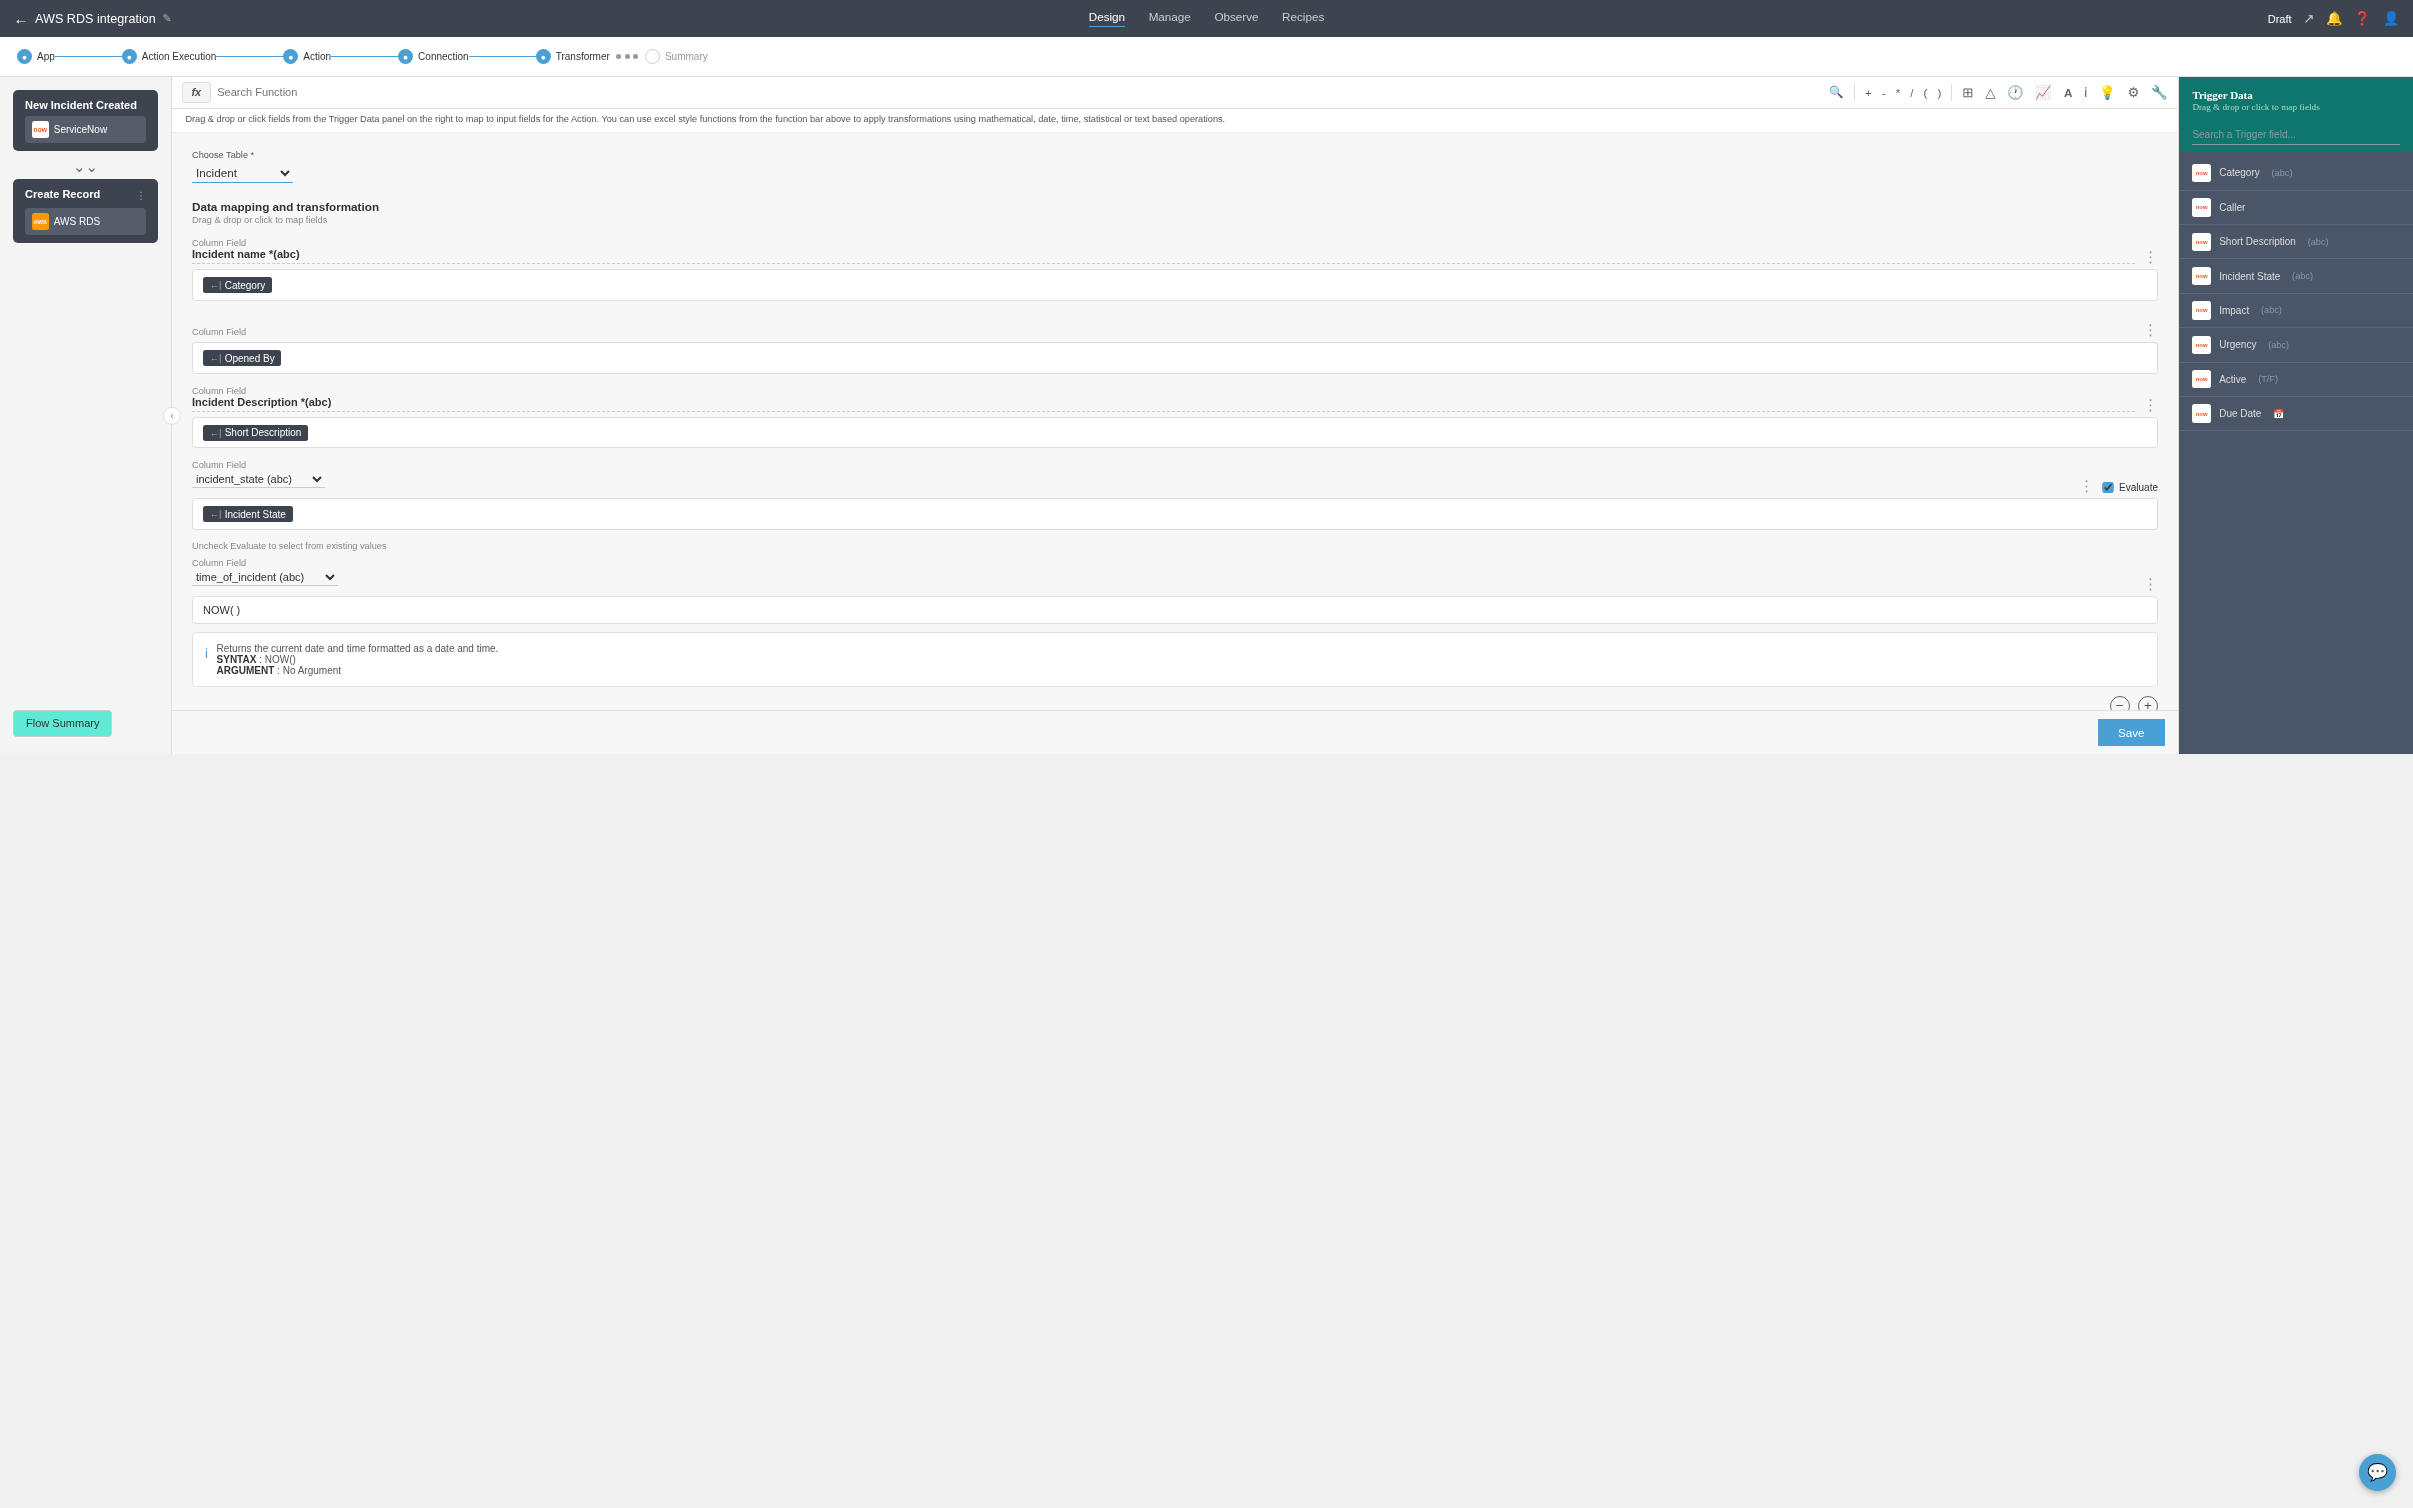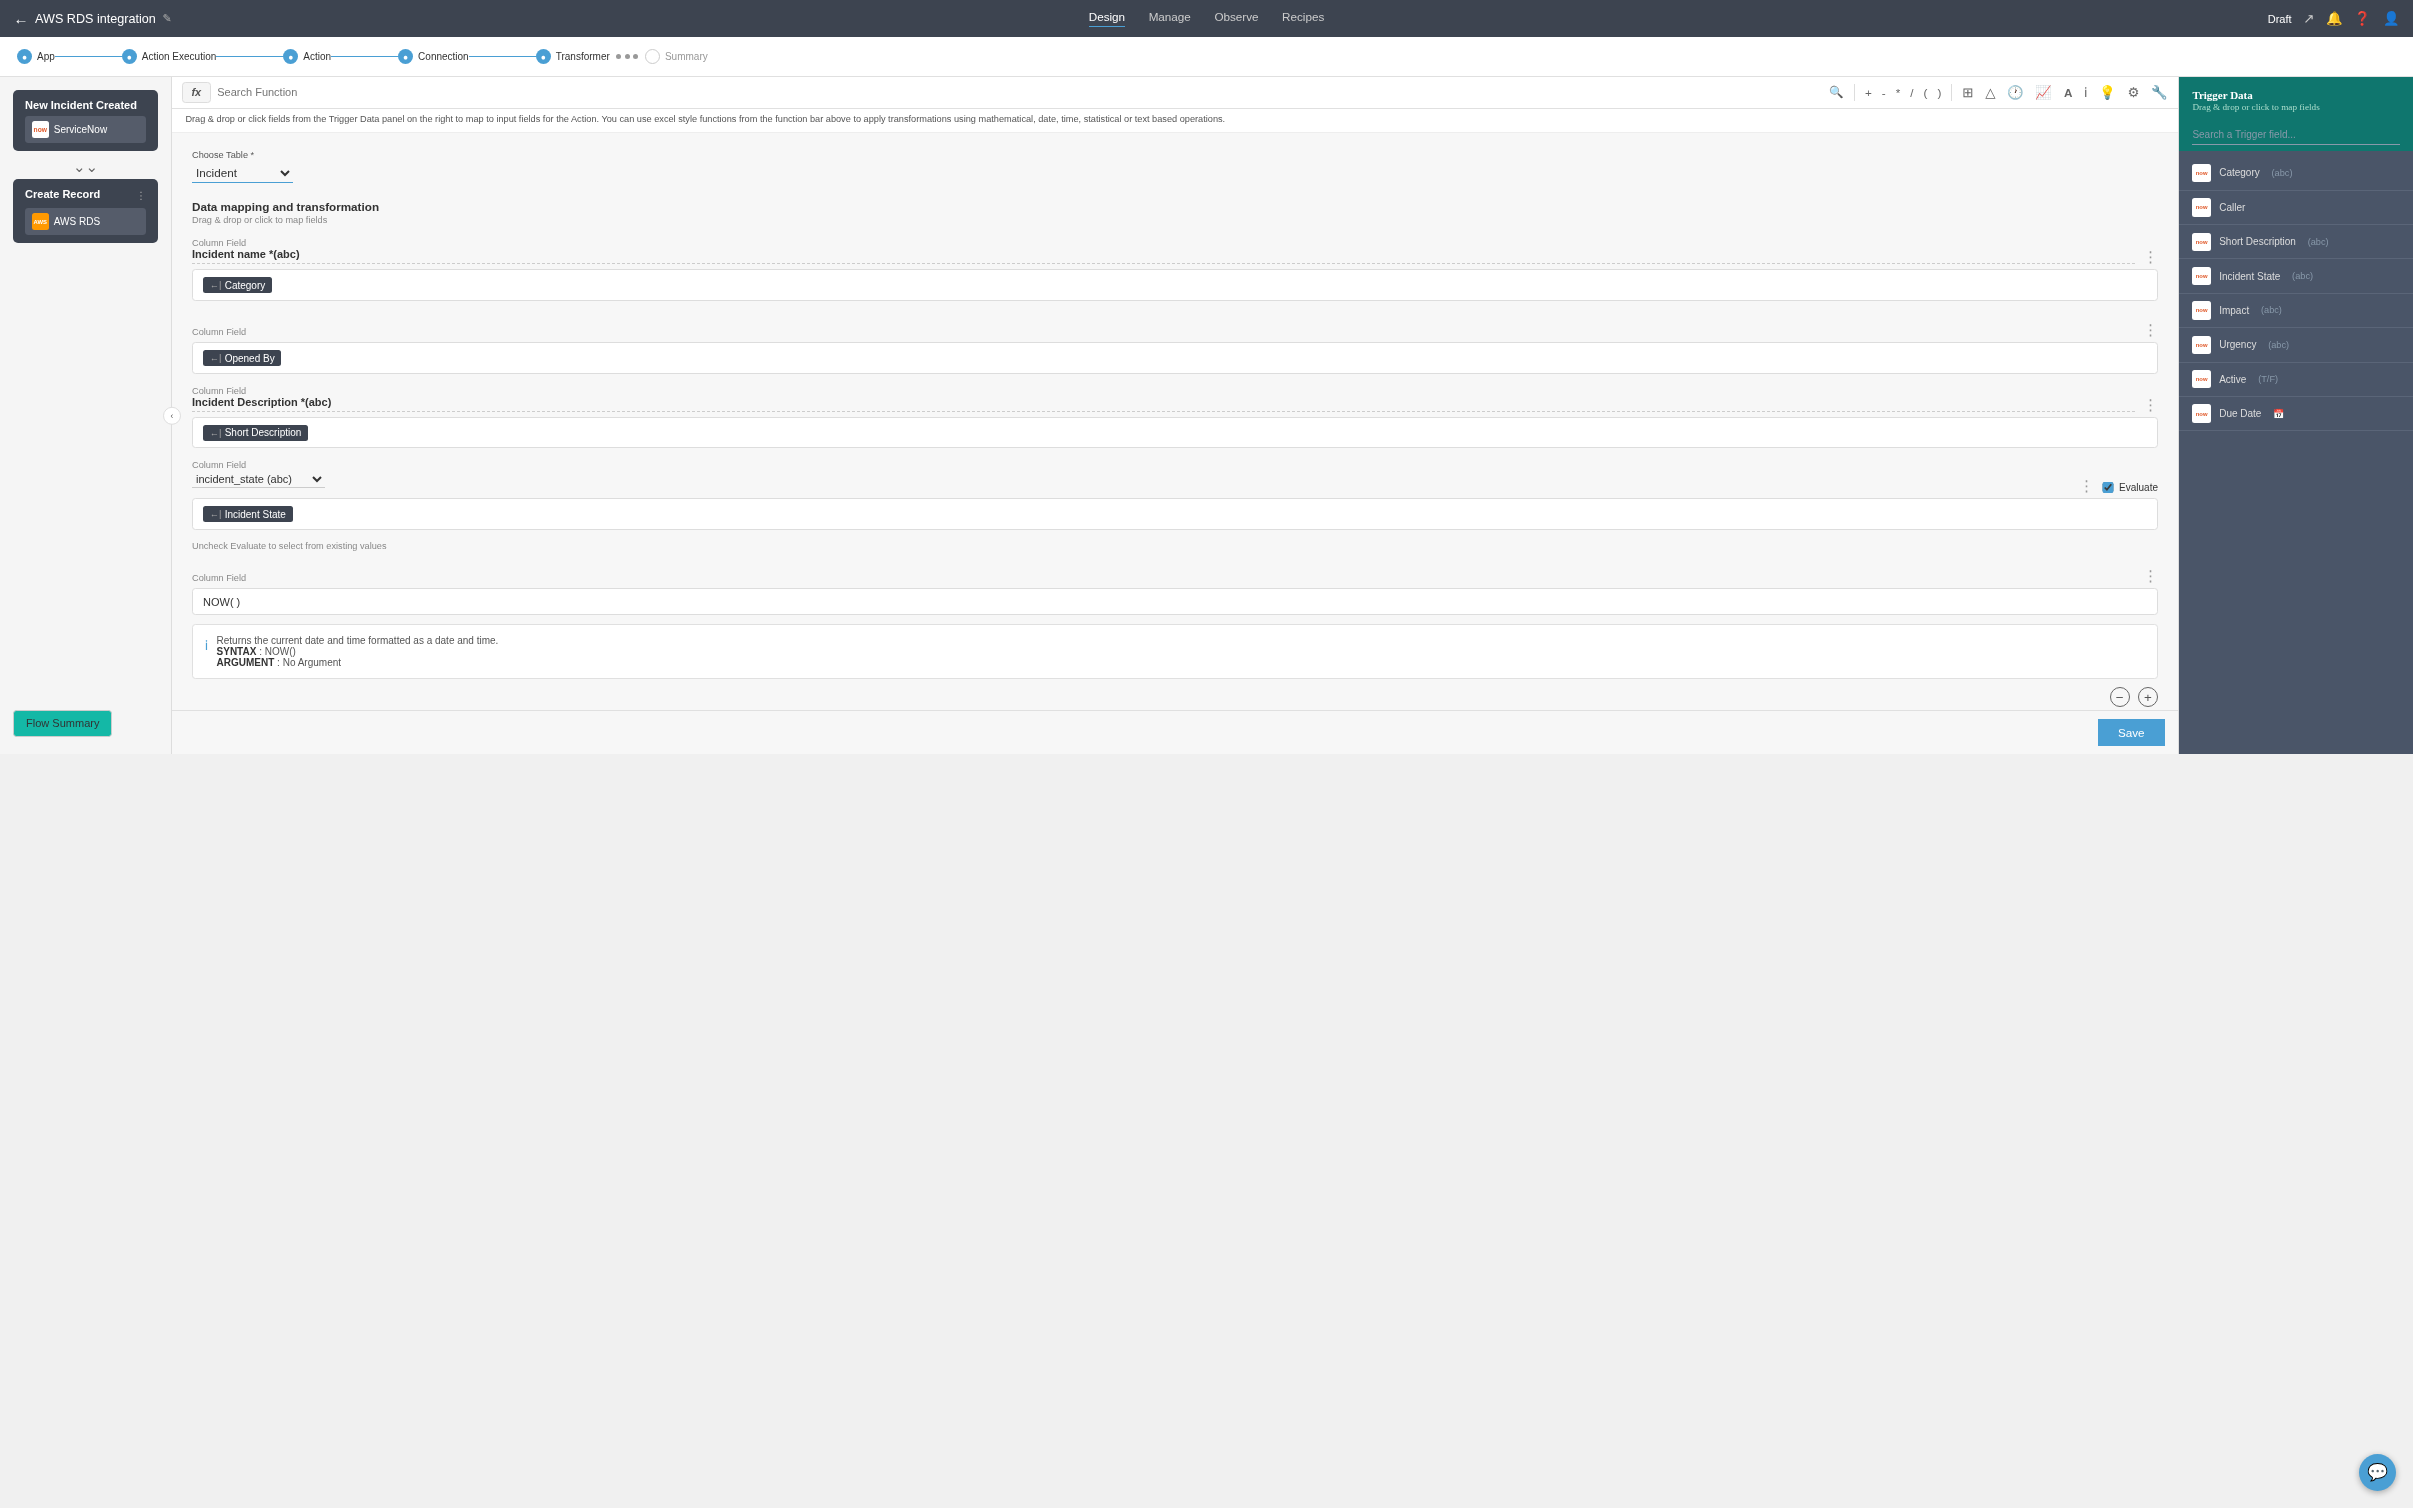--- a/index.html
+++ b/index.html
@@ -189,21 +189,21 @@
       justify-content: center;
       cursor: pointer;
       font-size: 8.4px;
       color: #555;
       z-index: 10;
     }
     .flow-summary-btn {
       position: absolute;
       bottom: 17px;
       left: 13.4px;
-      background: #14b8a6;
+      background: #5eead4;
       border: 0.8px solid #ccc;
       border-radius: 3.4px;
       padding: 6.7px 11.7px;
       font-size: 11px;
       cursor: pointer;
       color: #333;
     }
 
     
     .main-content {
@@ -777,20 +777,25 @@
           <span class="mapping-tag">
             <span class="mapping-tag-arrow">←|</span>
             Incident State
           </span>
         </div>
         <div class="evaluate-hint">Uncheck Evaluate to select from existing values</div>
 
         <div class="col-field-row">
           <div class="col-field-info">
             <div class="col-field-label">Column Field</div>
+            <div class="select-row">
+              <select class="col-field-select">
+                <option>time_of_incident (abc)</option>
+              </select>
+            </div>
           </div>
           <div class="col-field-dots">⋮</div>
         </div>
         <div class="now-input">NOW( )</div>
         <div class="info-box">
           <span class="info-icon">ℹ</span>
           <div class="info-text">
             Returns the current date and time formatted as a date and time.<br>
             <strong>SYNTAX</strong> : NOW()<br>
             <strong>ARGUMENT</strong> : No Argument

